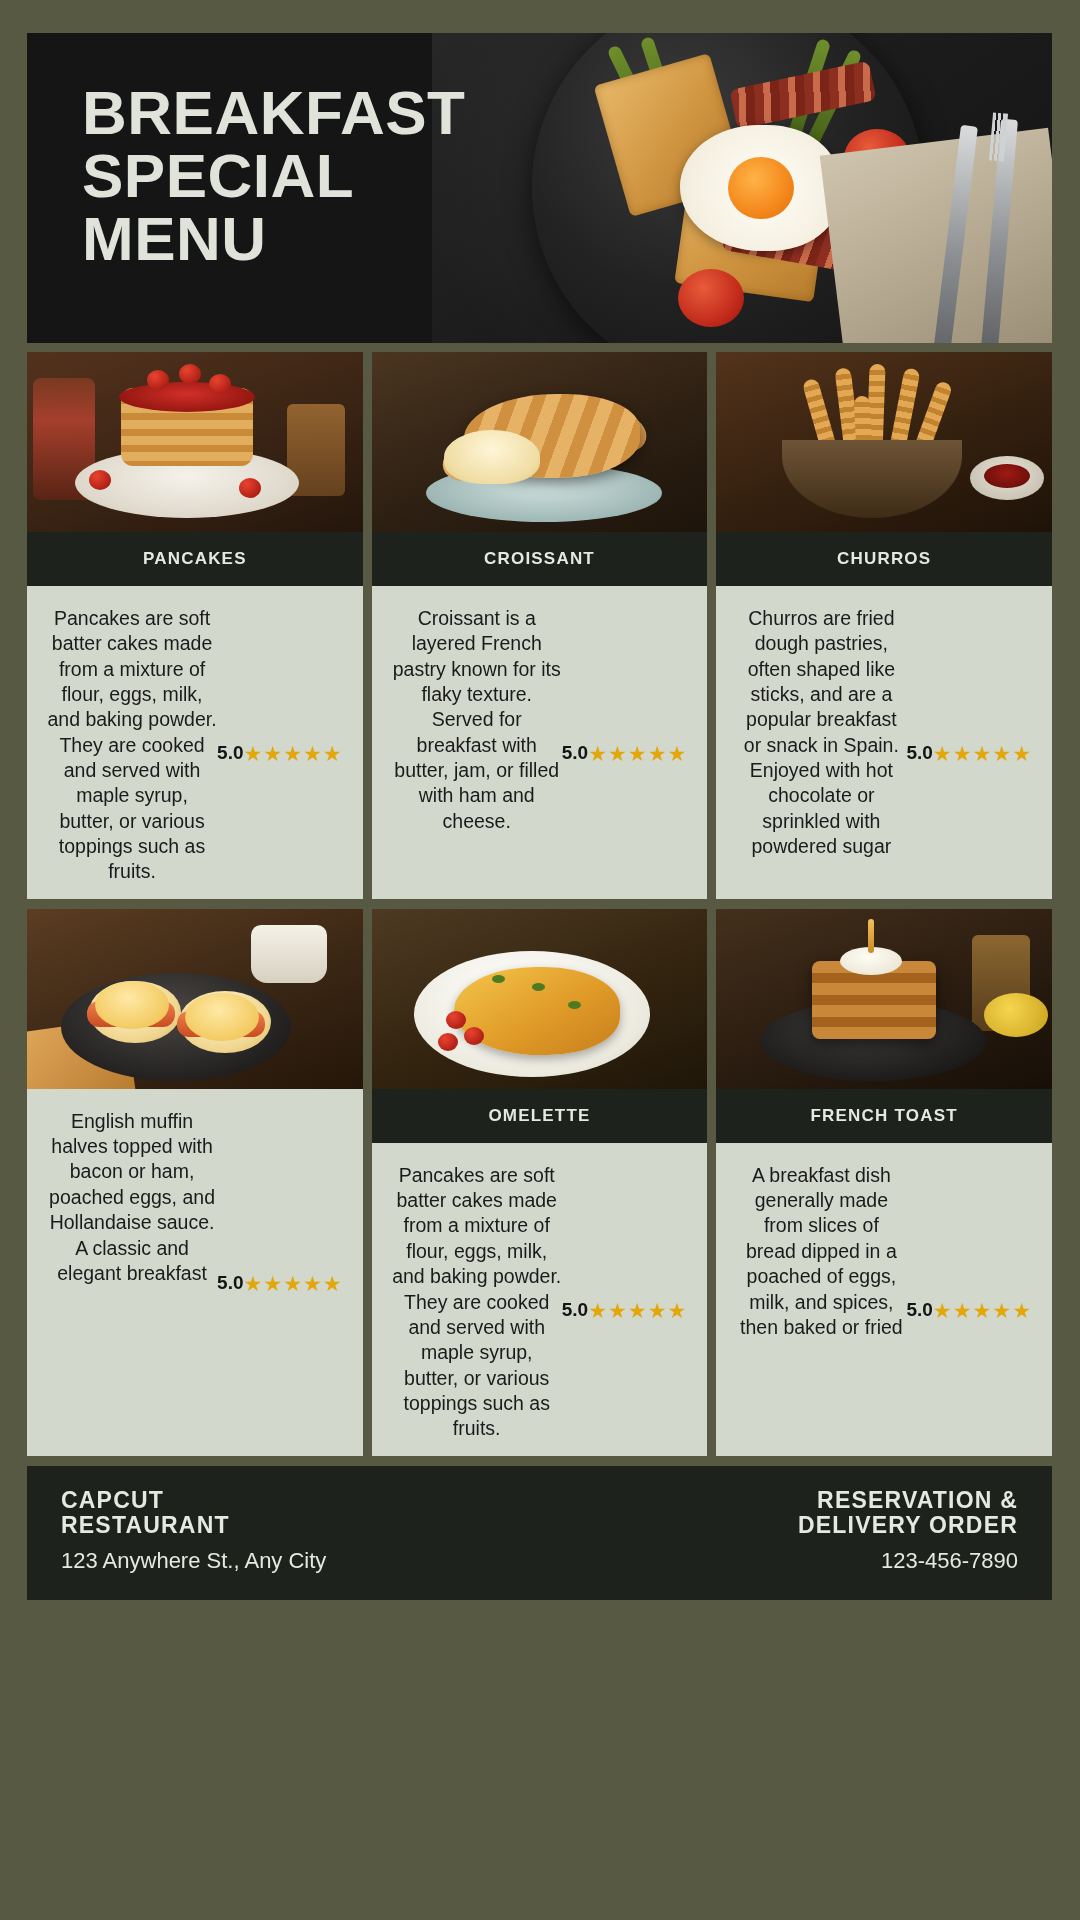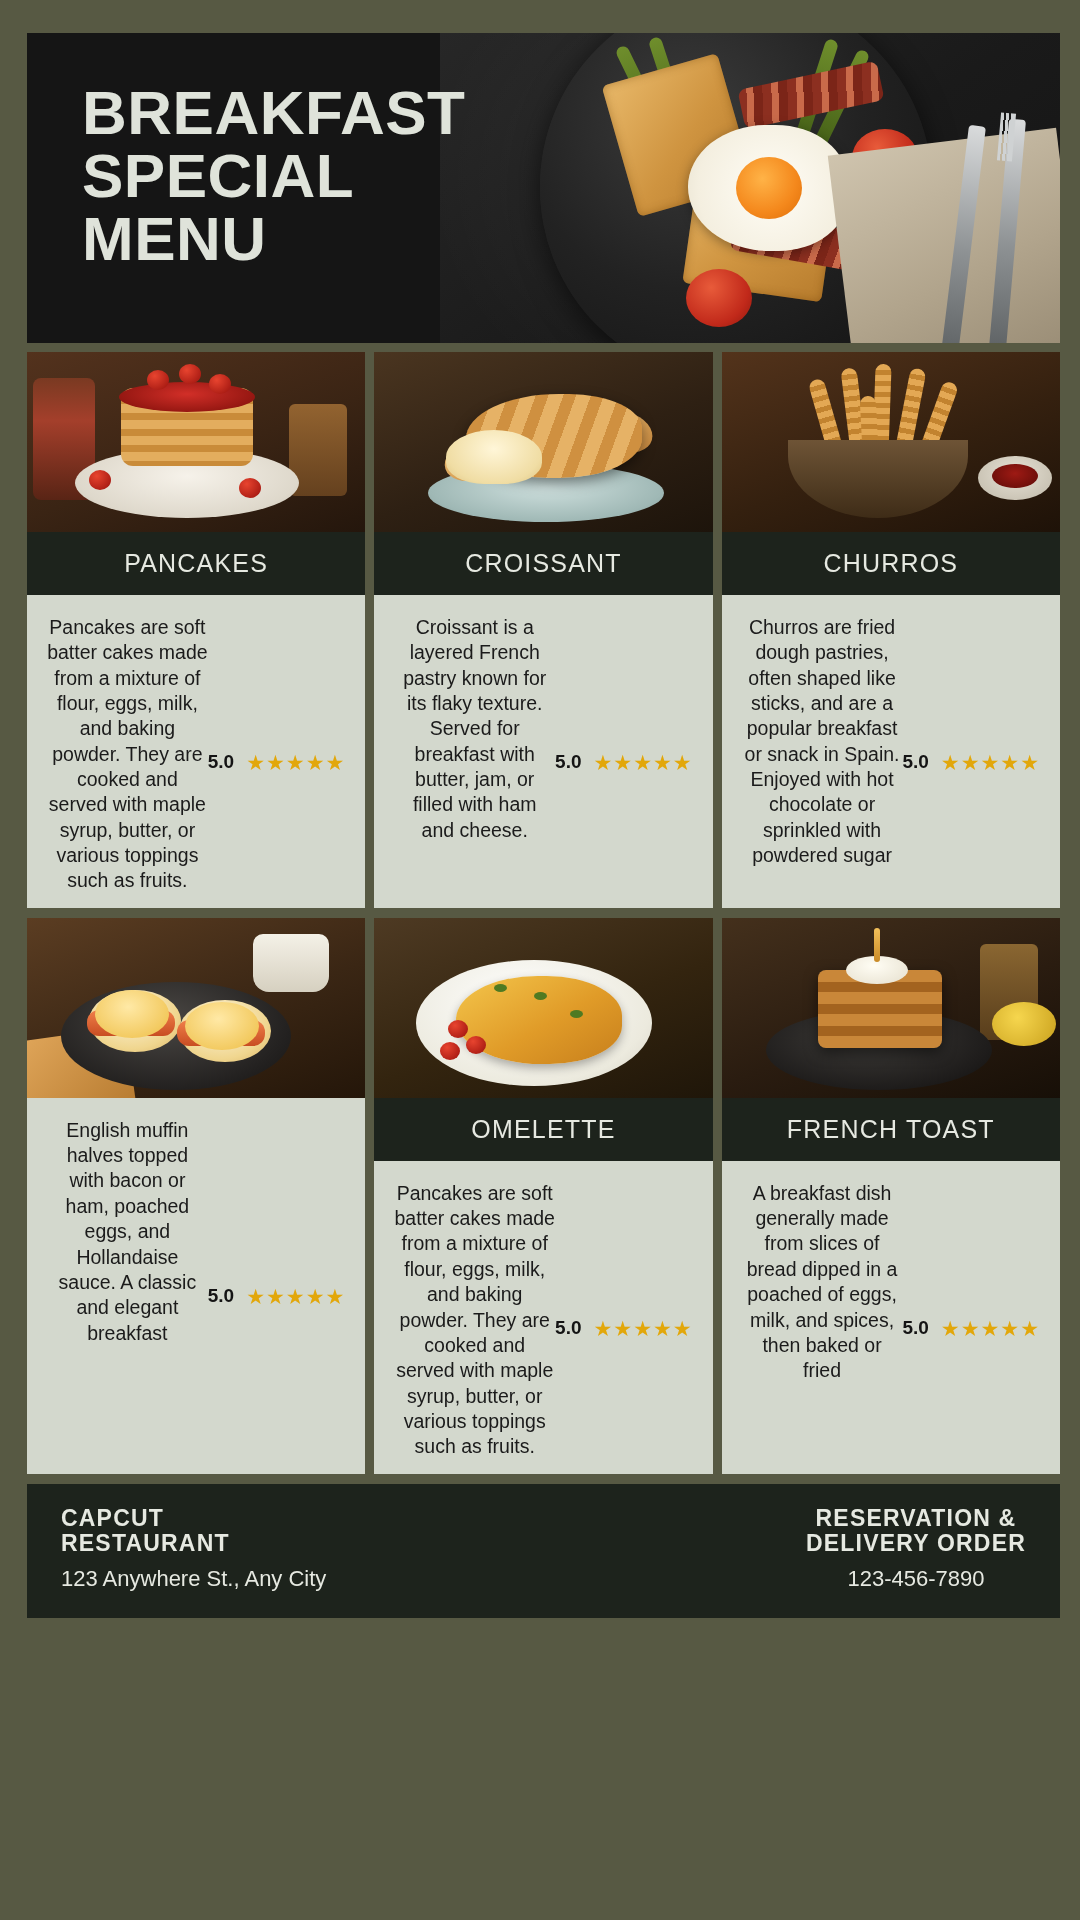--- a/index.html
+++ b/index.html
@@ -5,21 +5,21 @@
   * { margin:0; padding:0; box-sizing:border-box; }
   html, body { width:1080px; height:1920px; }
   body {
     background:#575943;
     font-family:"Liberation Sans", sans-serif;
     overflow:hidden;
   }
   .page {
     position:relative;
     width:1080px; height:1920px;
-    padding:33px 20px 30px 27px;
+    padding:33px 28px 30px 27px;
   }
 
   
   .header {
     position:relative;
     height:310px;
     background:#151515;
     overflow:hidden;
   }
   .header-title {
@@ -134,43 +134,43 @@
   .card { display:flex; flex-direction:column; }
   .card-photo {
     height:180px;
     position:relative;
     overflow:hidden;
   }
   .card-title {
     background:#1d231c;
     color:#e6e9e1;
     text-align:center;
-    font-size:25px;
-    font-weight:normal;
+    font-size:17px;
+    font-weight:bold;
     letter-spacing:1.2px;
     padding:17px 4px;
     text-transform:uppercase;
   }
   .card-body {
     background:#d3d8cd;
     color:#1b1b1b;
     padding:20px 20px 14px 20px;
     text-align:center;
     font-size:19.5px;
     line-height:1.3;
     display:flex;
     flex-direction:row;
     flex:1;
   }
   .card-desc { flex:1; }
   .rating {
     display:flex;
     align-items:center;
     justify-content:center;
-    gap:12px;
+    gap:0;
     margin-top:22px;
     padding-bottom:6px;
   }
   .rating-value { font-weight:bold; font-size:19px; color:#141414; }
   .stars { color:#e2a70a; font-size:21px; letter-spacing:1px; }
 
   .row2 { margin-top:10px; }
   .row2 .card-body { min-height:300px; }
   .row1 .card-body { min-height:280px; }
 
@@ -291,21 +291,21 @@
     padding:22px 34px 26px 34px;
     display:flex;
     justify-content:space-between;
     align-items:flex-start;
   }
   .f-left .f-name {
     font-size:23px; font-weight:bold; letter-spacing:1.2px;
     line-height:1.12; text-transform:uppercase; white-space:pre-line;
   }
   .f-left .f-addr { font-size:22px; margin-top:9px; }
-  .f-right { text-align:center; }
+  .f-right { text-align:right; }
   .f-right .f-title {
     font-size:23px; font-weight:bold; letter-spacing:1.2px;
     line-height:1.12; text-transform:uppercase; white-space:pre-line;
   }
   .f-right .f-phone { font-size:22px; margin-top:9px; }
 </style>
 </head>
 <body>
 
 <div class="page">

